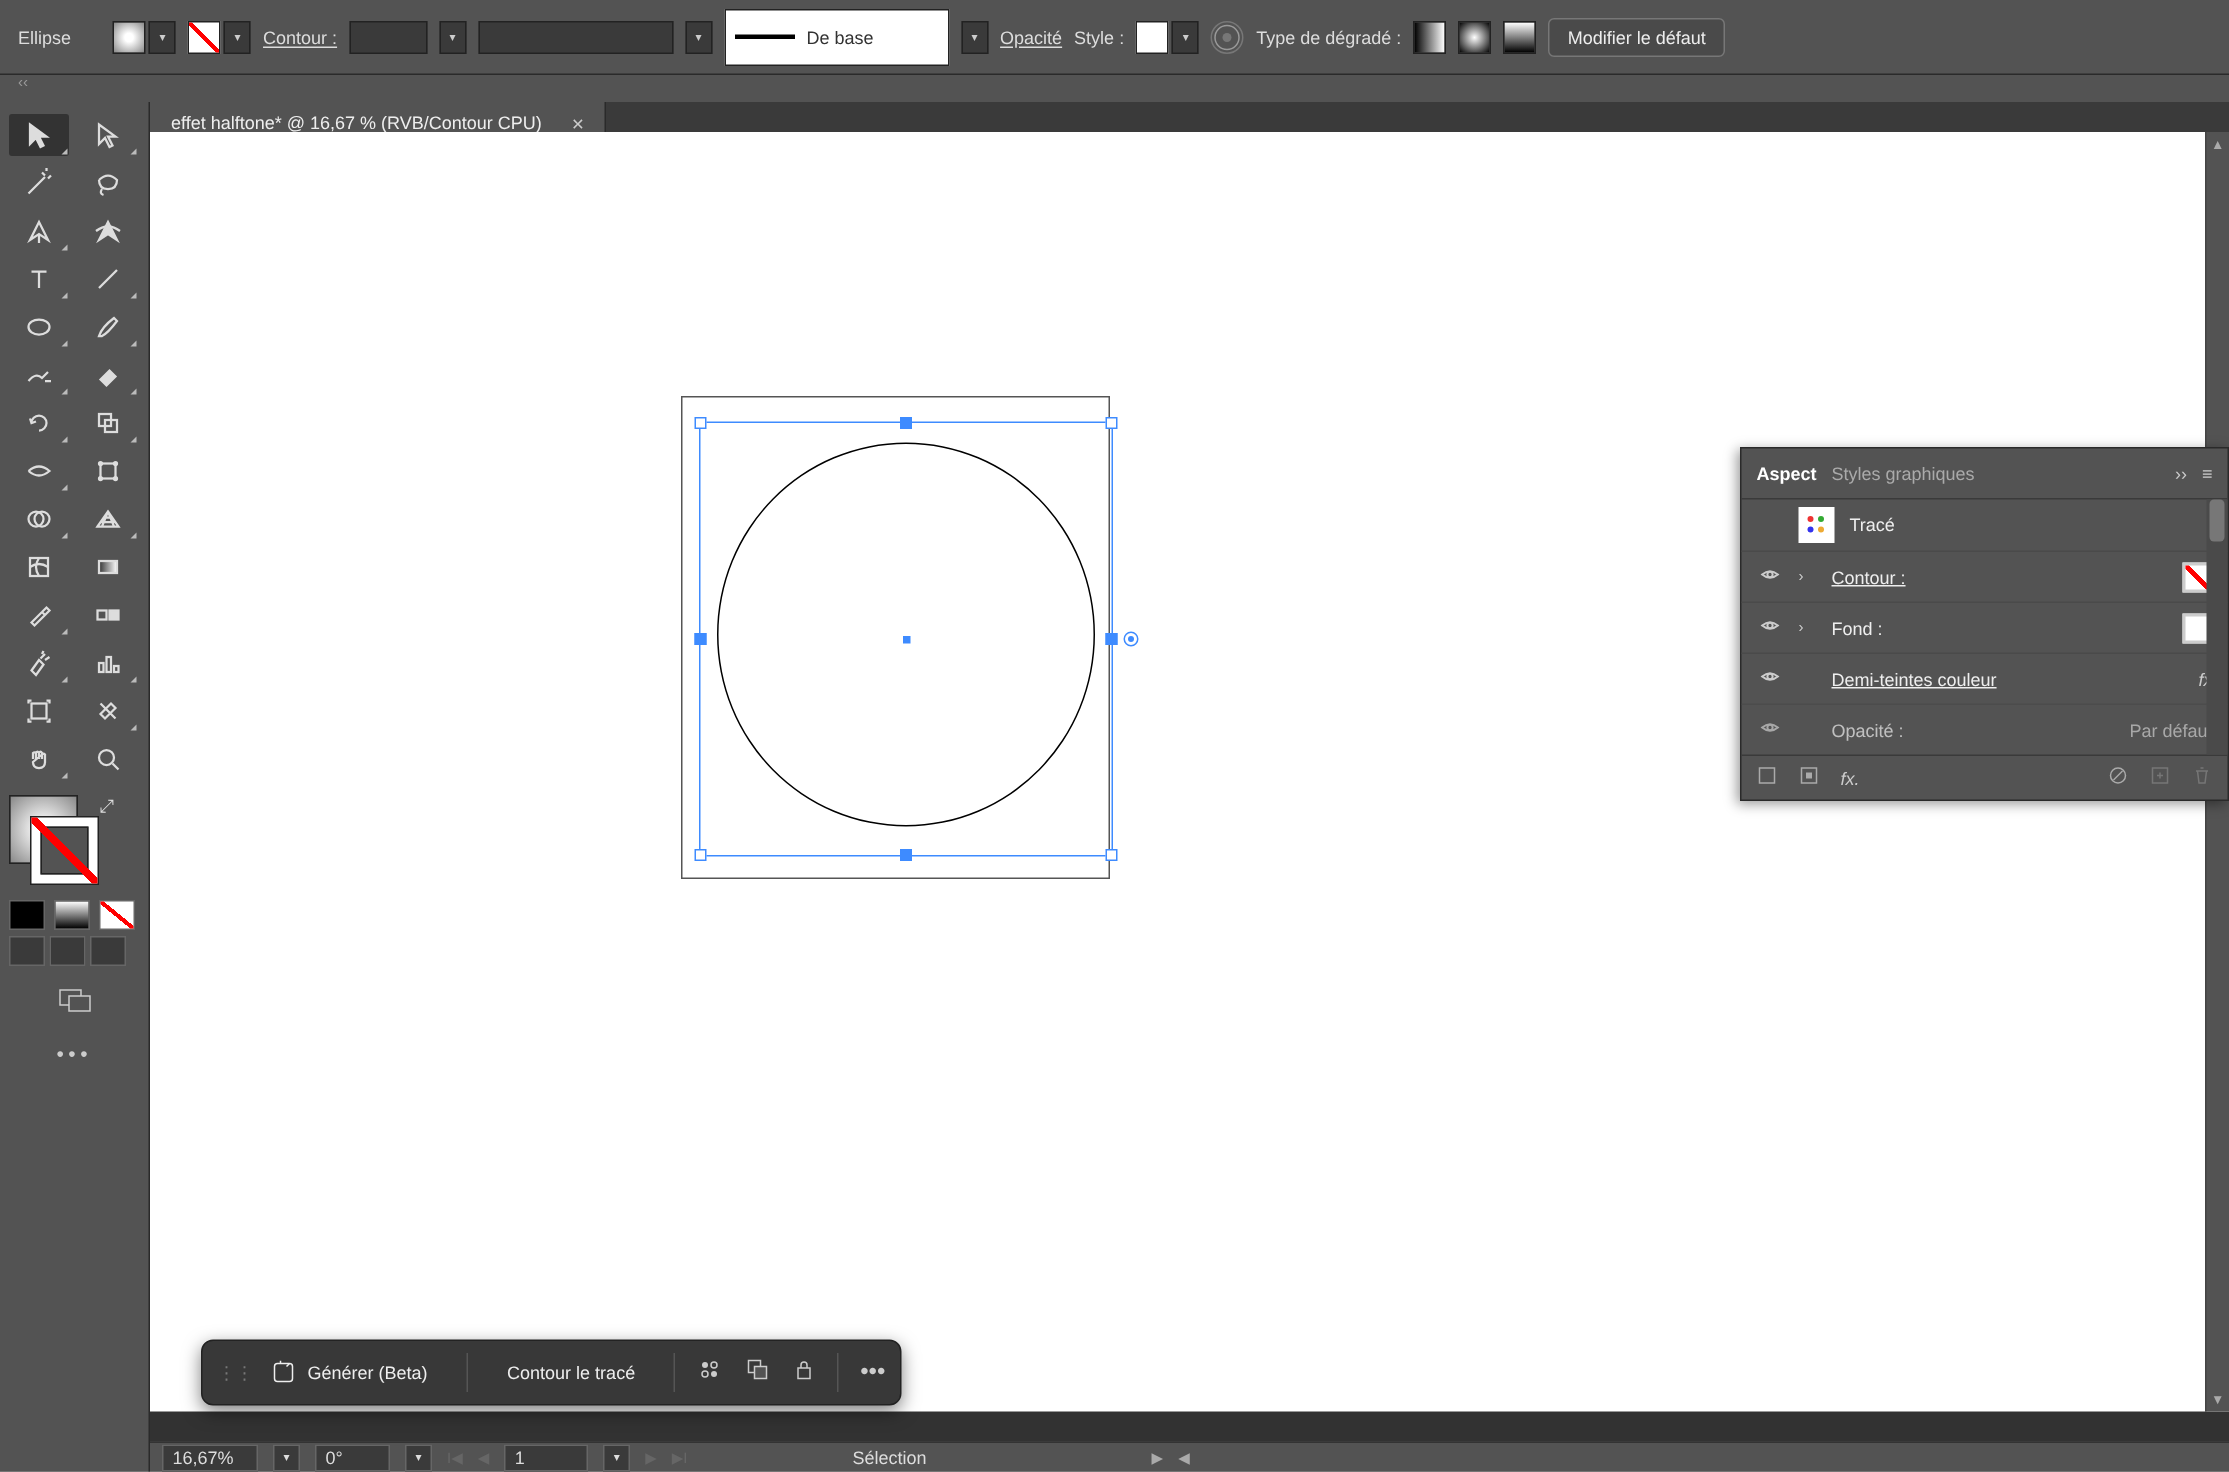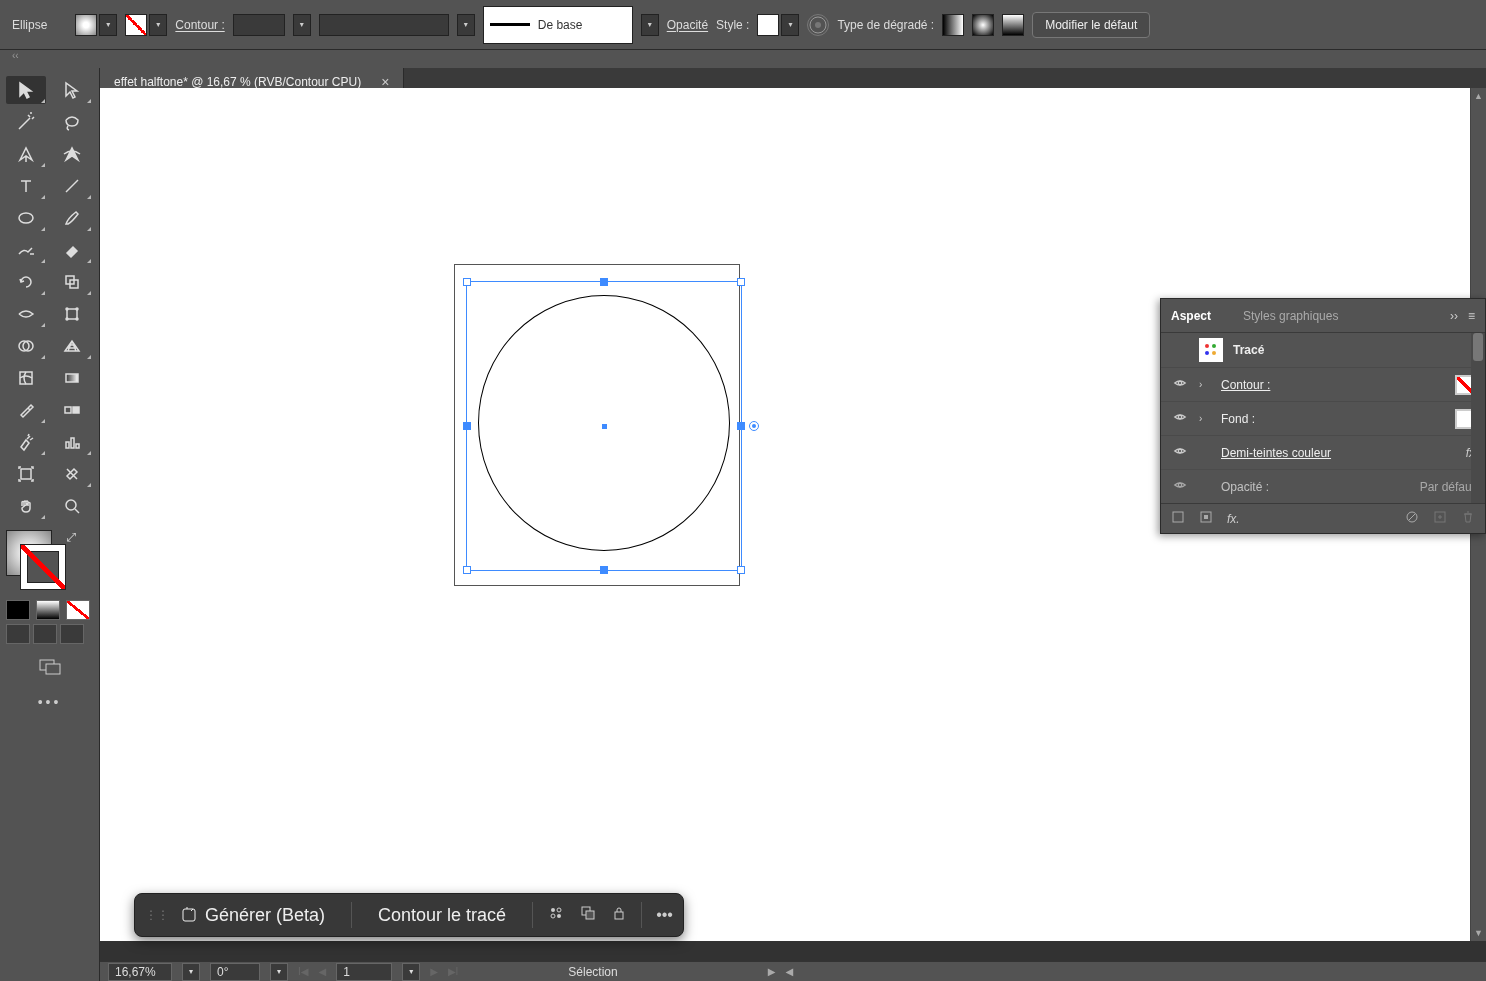--- a/index.html
+++ b/index.html
@@ -77,27 +77,27 @@
   .handle.ml { top: 50%; left: -4px; margin-top: -4px; background: #3e8bff; }
   .handle.mr { top: 50%; right: -4px; margin-top: -4px; background: #3e8bff; }
   .ctr { position: absolute; top: 50%; left: 50%; width: 5px; height: 5px; background: #3e8bff; margin: -2px 0 0 -2px; }
   .ringhandle { position: absolute; top: 50%; right: -18px; width: 10px; height: 10px; border: 1px solid #3e8bff; border-radius: 50%; margin-top: -5px; }
   .ringhandle::after { content: ""; position: absolute; inset: 2px; background: #3e8bff; border-radius: 50%; }
   .circle { position: absolute; left: 378px; top: 207px; width: 252px; height: 256px; border: 1.5px solid #000; border-radius: 50%; }
   
   
   .ctxbar { position: absolute; left: 134px; bottom: 44px; height: 44px; background: #383838; border: 1px solid #222; border-radius: 8px; display: flex; align-items: center; padding: 0 10px; gap: 14px; box-shadow: 0 4px 12px rgba(0,0,0,0.5); }
   .ctxbar .grab { width: 10px; color: #777; font-size: 12px; line-height: 6px; text-align:center; }
-  .ctxbtn { height: 30px; padding: 0 12px; background: transparent; border: none; color: #eee; font-size: 18px; display: flex; align-items: center; gap: 8px; cursor: pointer; border-radius: 4px; }
+  .ctxbtn { height: 30px; padding: 0 12px; background: transparent; border: none; color: #eee; font-size: 12px; display: flex; align-items: center; gap: 8px; cursor: pointer; border-radius: 4px; }
   .sep { width: 1px; height: 26px; background: #555; }
   .ctxicon { color: #ccc; font-size: 16px; cursor: pointer; }
   
   
   .panel { position: absolute; right: 0; top: 298px; width: 326px; background: #535353; border: 1px solid #2a2a2a; box-shadow: -2px 2px 8px rgba(0,0,0,0.4); font-size: 12px; }
-  .panel-tabs { height: 34px; display: flex; align-items: center; border-bottom: 1px solid #3a3a3a; padding: 0 10px; gap: 32px; }
+  .panel-tabs { height: 34px; display: flex; align-items: center; border-bottom: 1px solid #3a3a3a; padding: 0 10px; gap: 10px; }
   .ptab { color: #aaa; cursor: pointer; }
   .ptab.active { color: #fff; font-weight: 600; }
   .panel-tabs .flexsp { flex: 1; }
   .panel-tabs .icons { display: flex; gap: 10px; color: #ccc; }
   .panel-body { position: relative; }
   .prow { height: 34px; display: flex; align-items: center; padding: 0 10px; gap: 10px; border-top: 1px solid #4a4a4a; }
   .prow:first-child { border-top: none; }
   .eye { width: 18px; text-align: center; }
   .eye svg { width: 14px; height: 14px; stroke: #ccc; fill: none; stroke-width: 1.5; }
   .exp { width: 12px; color: #ccc; font-size: 10px; }
@@ -460,21 +460,21 @@
     <div class="prow">
       <span class="eye"></span>
       <span class="trace-icon">
         <svg width="18" height="18" viewBox="0 0 18 18">
             <circle cx="5" cy="5" r="2" fill="#e33"></circle>
             <circle cx="12" cy="5" r="2" fill="#3a3"></circle>
             <circle cx="5" cy="12" r="2" fill="#33e"></circle>
             <circle cx="12" cy="12" r="2" fill="#ea3"></circle>
           </svg>
       </span>
-      <span class="plabel" style="font-weight:700">Tracé</span>
+      <span class="plabel" style="font-weight:400">Tracé</span>
     </div>
     <div class="prow">
       <span class="eye"><svg viewBox="0 0 16 16">
             <path d="M2 8 Q8 3 14 8 Q8 13 2 8 Z"></path>
             <circle cx="8" cy="8" r="2"></circle>
           </svg></span>
       <span class="exp">›</span>
       <span class="plabel und">Contour :</span>
       <span class="pswatch none"></span>
     </div>

